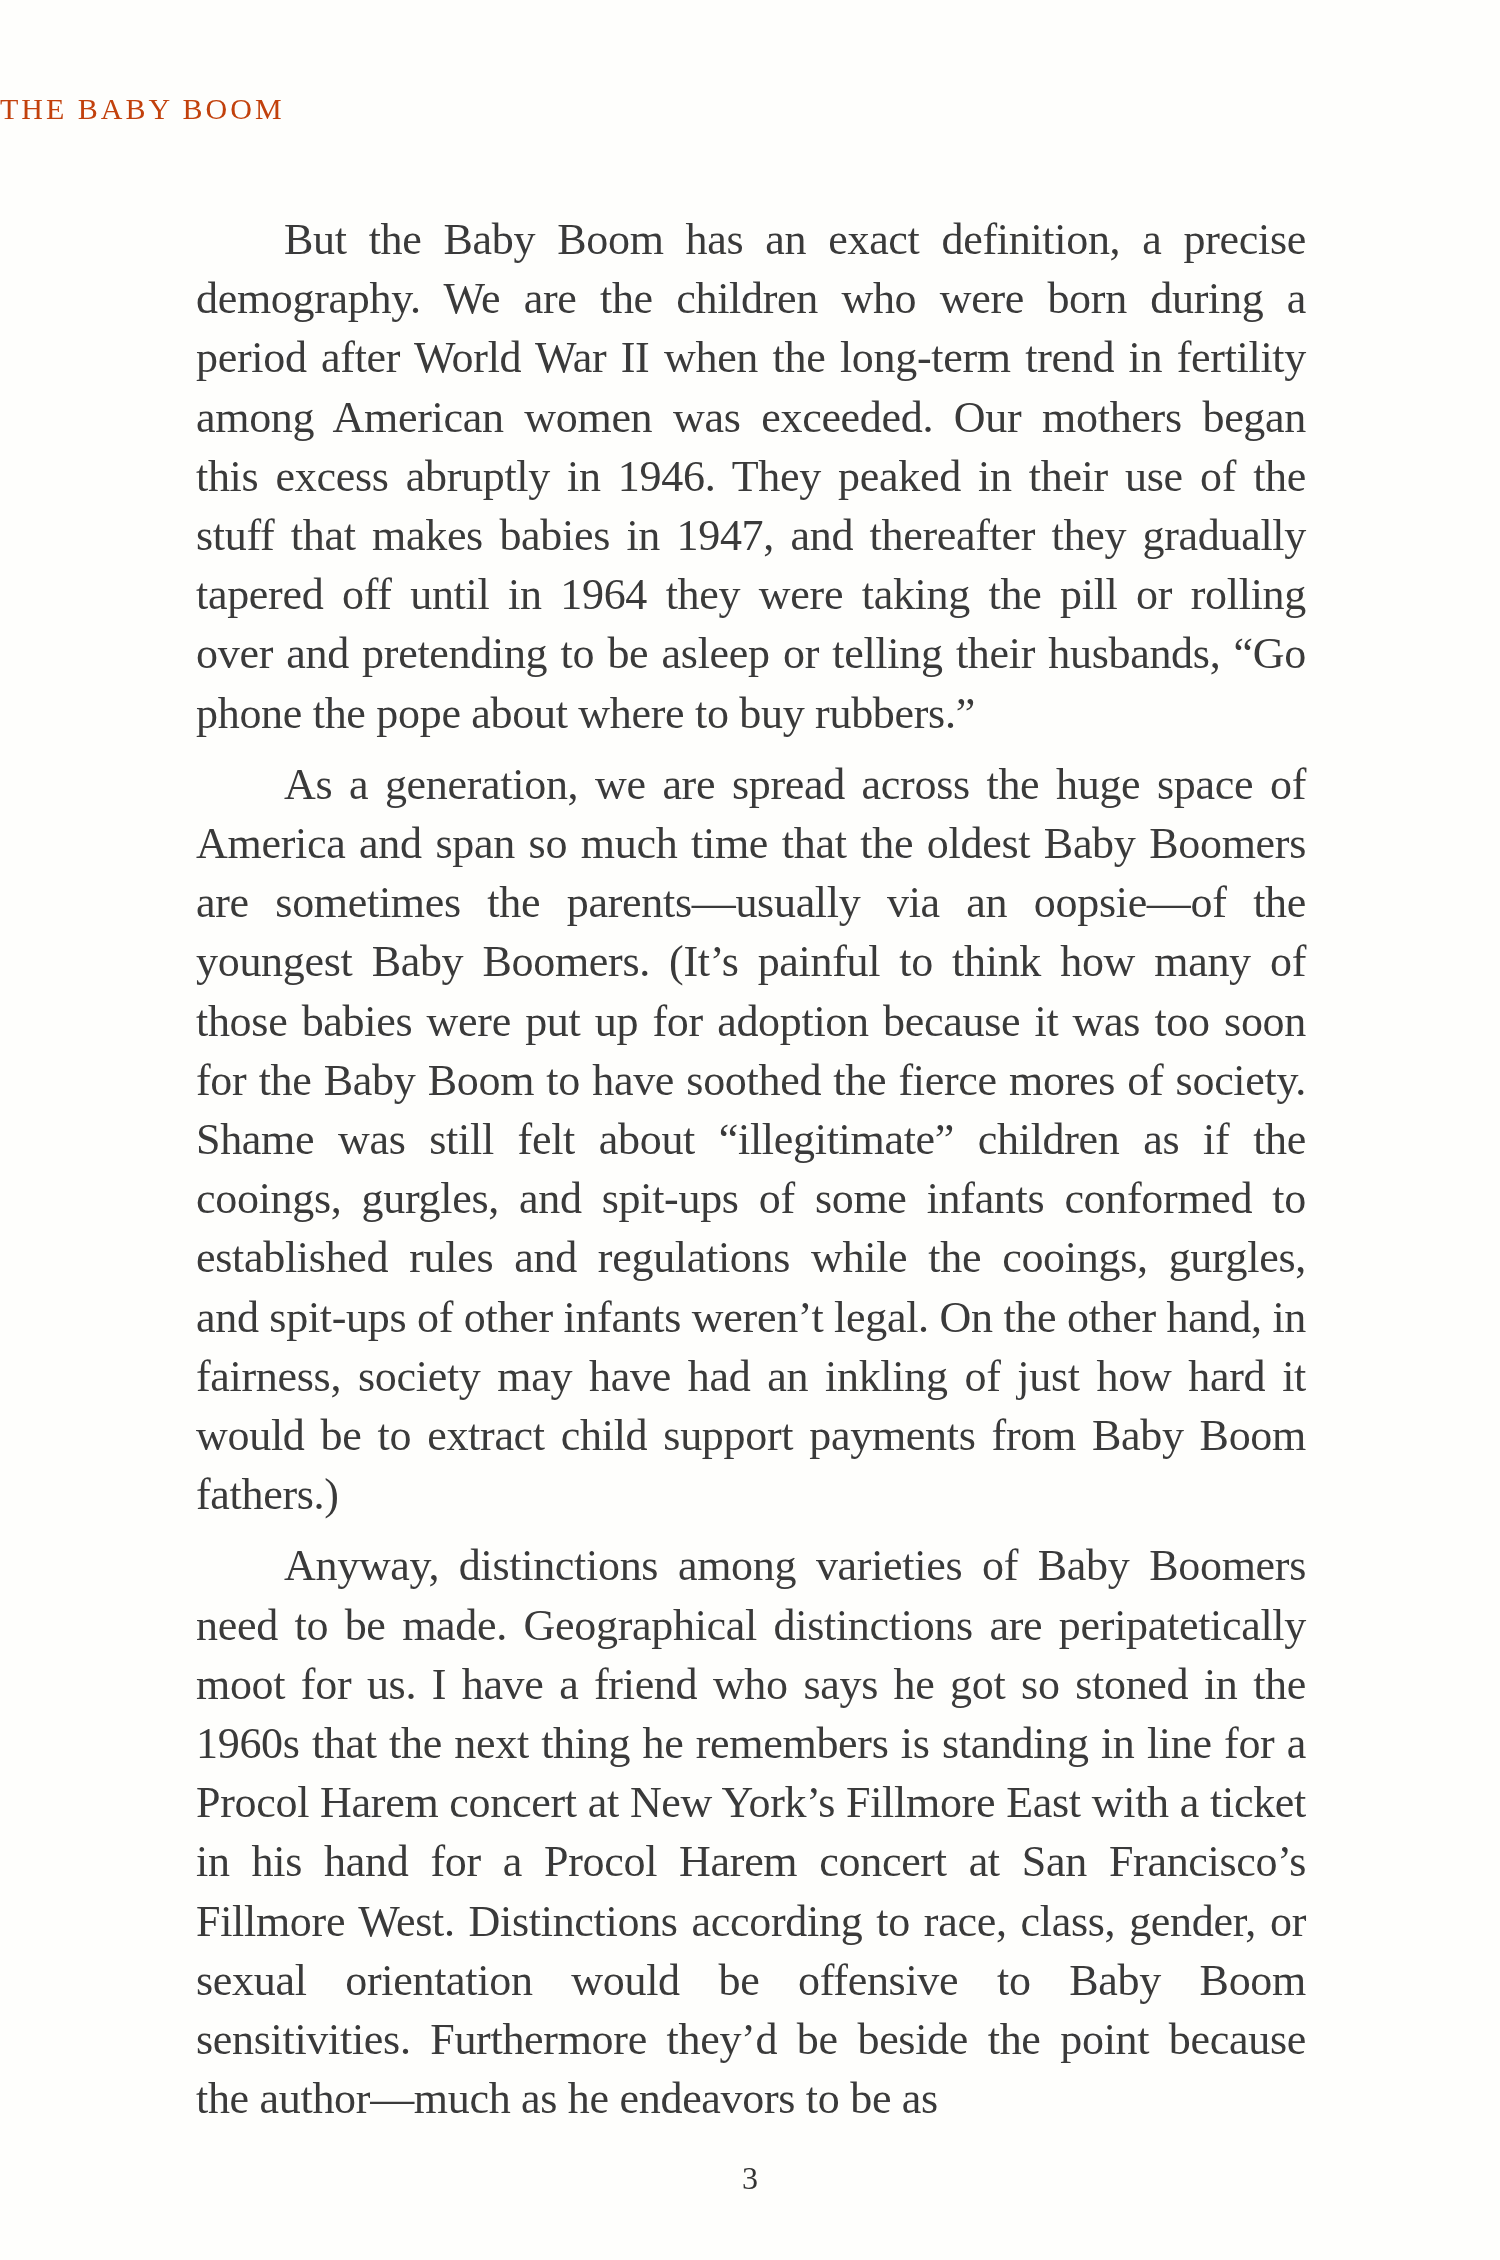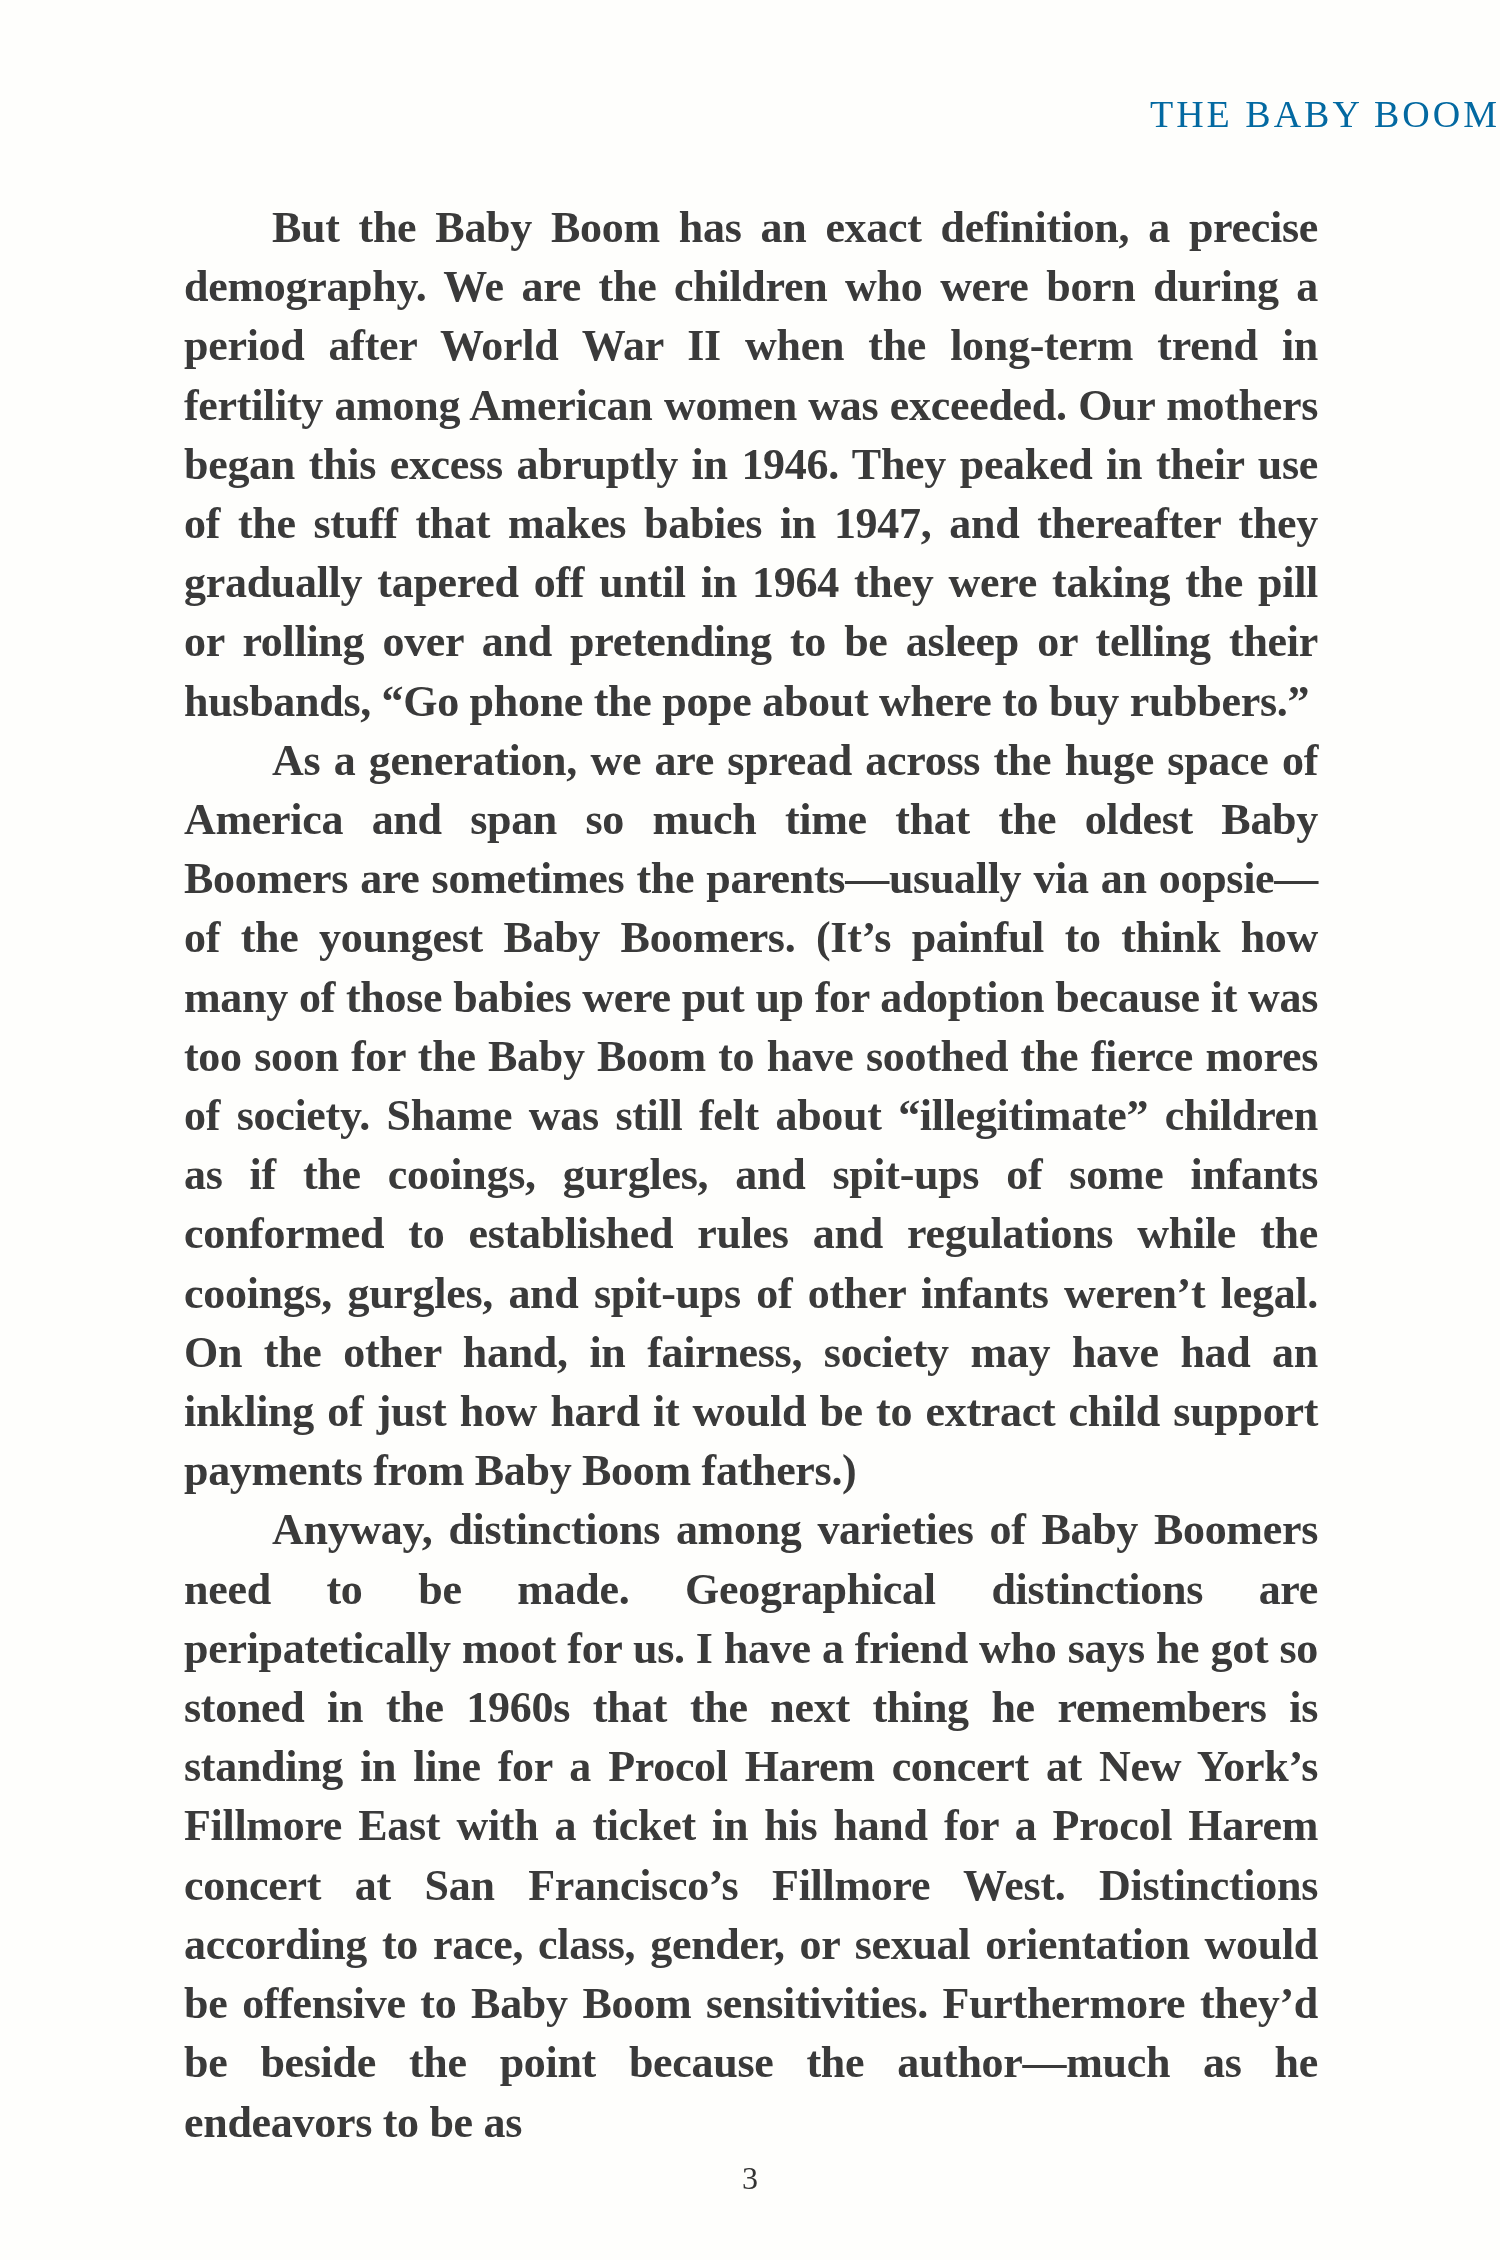--- a/index.html
+++ b/index.html
@@ -7,35 +7,35 @@
     width: 1500px; height: 2260px;
     background: #fefefc;
     position: relative;
     overflow: hidden;
     font-family: "Liberation Serif", "DejaVu Serif", serif;
     color: #3a3a3a;
   }
   .running-head {
     position: absolute;
     top: 92px; left: 0; width: 1500px;
-    text-align: right;
-    font-size: 38px;
+    text-align: left;
+    font-size: 30px;
     letter-spacing: 3px;
-    color: #0369a1;
+    color: #c2410c;
   }
   .body-text {
     position: absolute;
     top: 198px; left: 184px;
     width: 1134px;
     font-size: 44px;
     line-height: 59.2px;
     text-align: justify;
     letter-spacing: -0.3px;
   }
-  .body-text p { margin: 0; text-indent: 88px; font-weight: bold; }
+  .body-text p { margin: 12px; text-indent: 88px; }
   .page-number {
     position: absolute;
     top: 2160px; left: 0; width: 1500px;
     text-align: center;
     font-size: 32px;
     color: #333;
   }
 </style>
 </head>
 <body>

